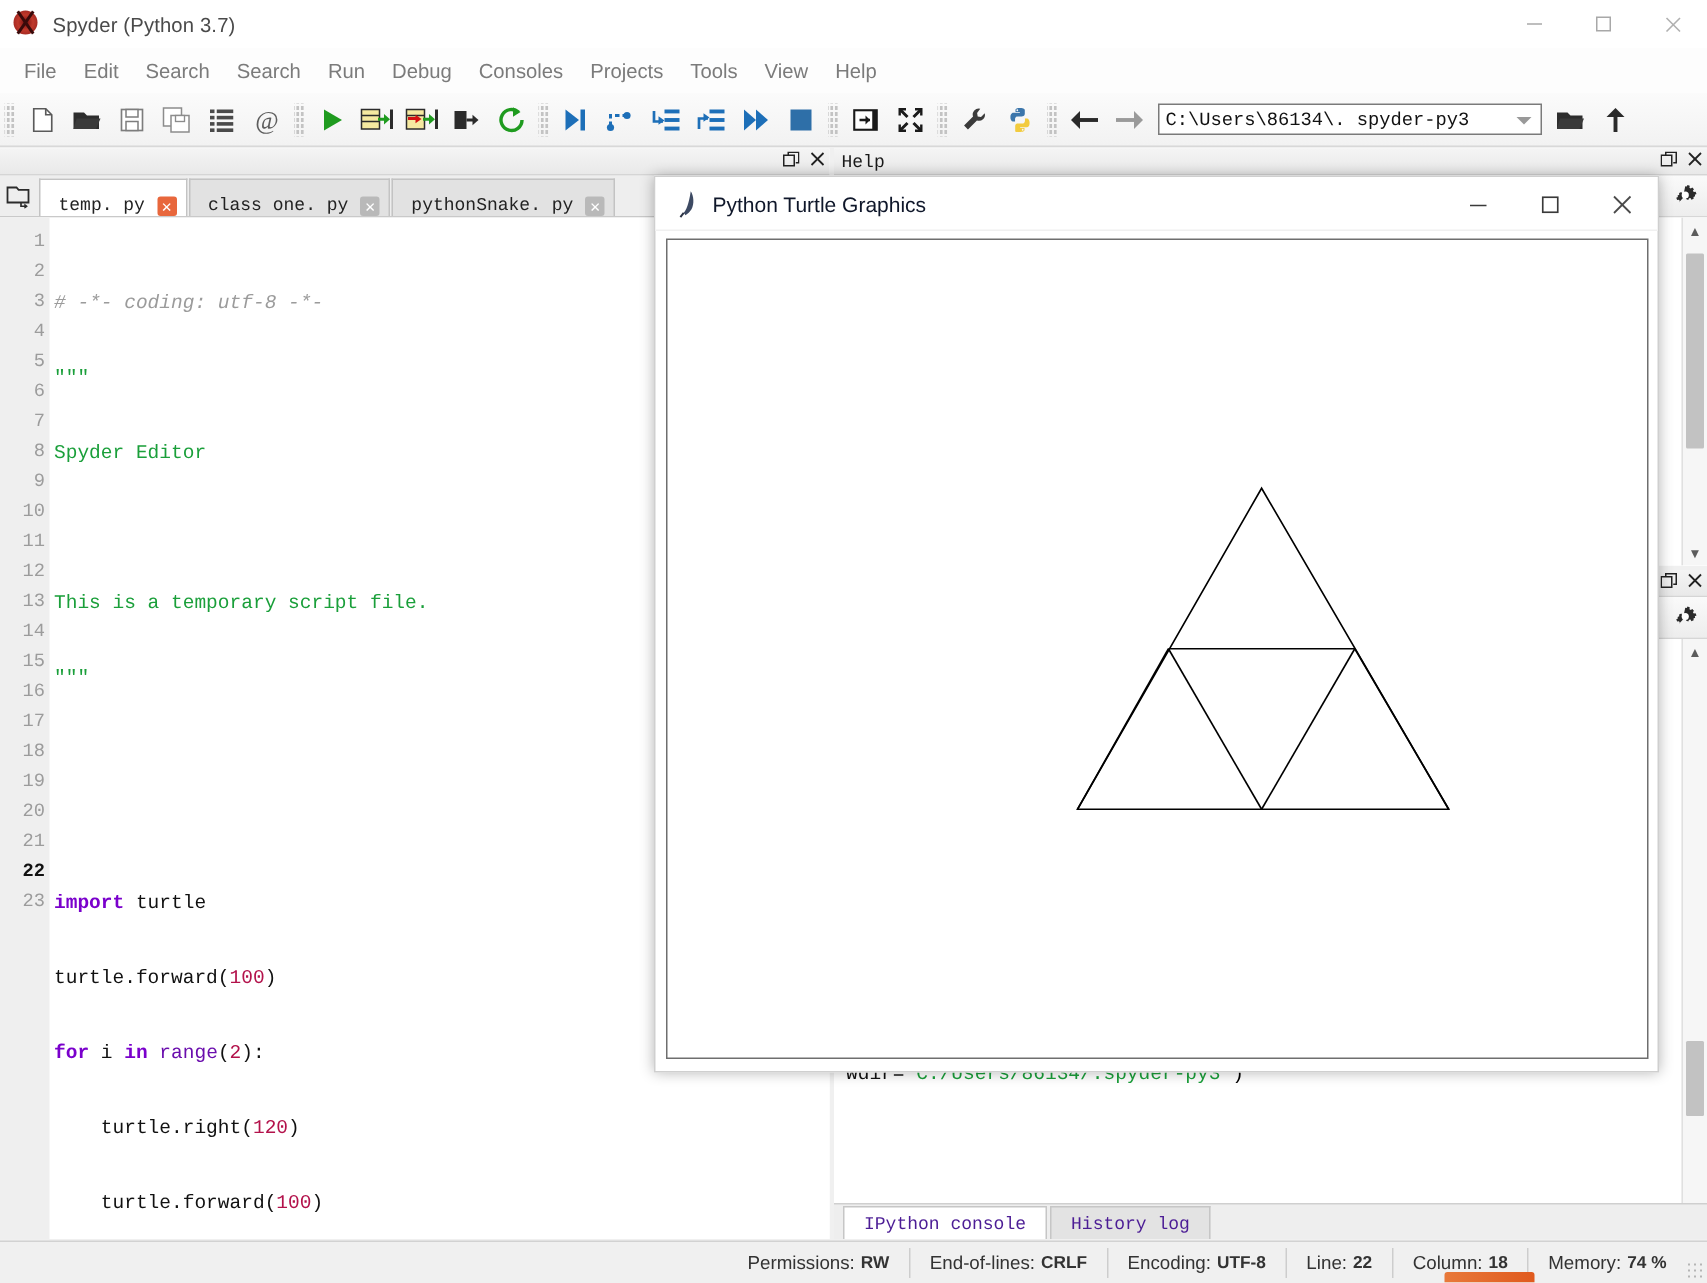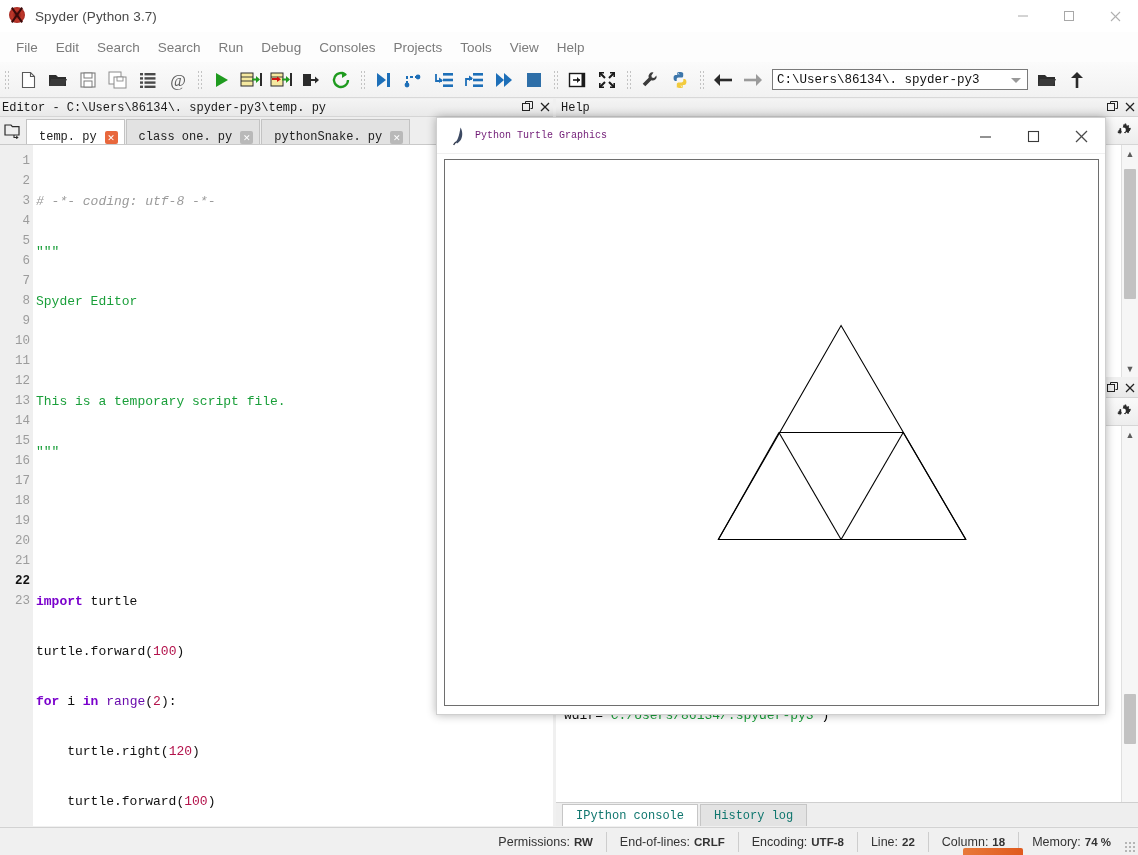--- a/index.html
+++ b/index.html
@@ -260,21 +260,21 @@
     background: #eeeeee;
     border-top: 1px solid #cfcfcf;
     display: flex; align-items: flex-end;
     padding-left: 6px;
   }
   .ctab {
     height: 22px;
     display:flex;align-items:center;
     padding: 0 13px;
     font-family: "Liberation Mono", monospace;
-    font-size: 12px; color: #0f766e;
+    font-size: 12px; color: #4c1d95;
     border: 1px solid #c6c6c6; border-bottom:none;
     background: #e3e3e3;
     margin-right: 2px;
   }
   .ctab.active { background: #ffffff; }
 
   
   .mini-header {
     height: 18px;
     background: linear-gradient(#f4f4f4,#e9e9e9);
@@ -300,21 +300,21 @@
     background: #ffffff;
     display: flex; align-items: center;
     position: relative;
     border-bottom: 1px solid #f0f0f0;
   }
   .turtle-feather {
     margin-left: 12px; margin-right: 10px;
     display:flex; align-items:center;
   }
   .turtle-title-text {
-    font-size: 10px; color: #701a75; font-family: Liberation Mono, monospace;
+    font-size: 14px; color: #0f172a;
   }
   .turtle-ctrls {
     position: absolute; right: 0; top: 0; height: 36px; display:flex;
   }
   .turtle-ctrl {
     width: 48px; height: 36px;
     display:flex; align-items:center; justify-content:center;
     color: #3a3a3a;
   }
   .turtle-canvas-wrap {
@@ -600,21 +600,20 @@
     <div class="tb-btn">
       <svg width="20" height="20" viewBox="0 0 20 20">
           <path d="M10 18V5" stroke="#2a2a2a" stroke-width="2.6"></path>
           <path d="M4 8l6-6 6 6z" fill="#2a2a2a"></path>
         </svg>
     </div>
   </div>
 
   <div class="editor-pane">
     <div class="pane-header">
-      <span>Editor - C:\Users\86134\. spyder-py3\temp. py</span>
       <span class="pane-header-btns">
         <span>
           <svg width="11" height="11" viewBox="0 0 11 11">
               <rect x="0.5" y="2.5" width="7" height="7" fill="none" stroke="#222" stroke-width="1"></rect>
               <path d="M3.5 2.5V.5h7v7h-2" fill="none" stroke="#222" stroke-width="1"></path>
             </svg>
         </span>
         <span>
           <svg width="10" height="10" viewBox="0 0 10 10">
               <line x1="1" y1="1" x2="9" y2="9" stroke="#222" stroke-width="1.2"></line>

